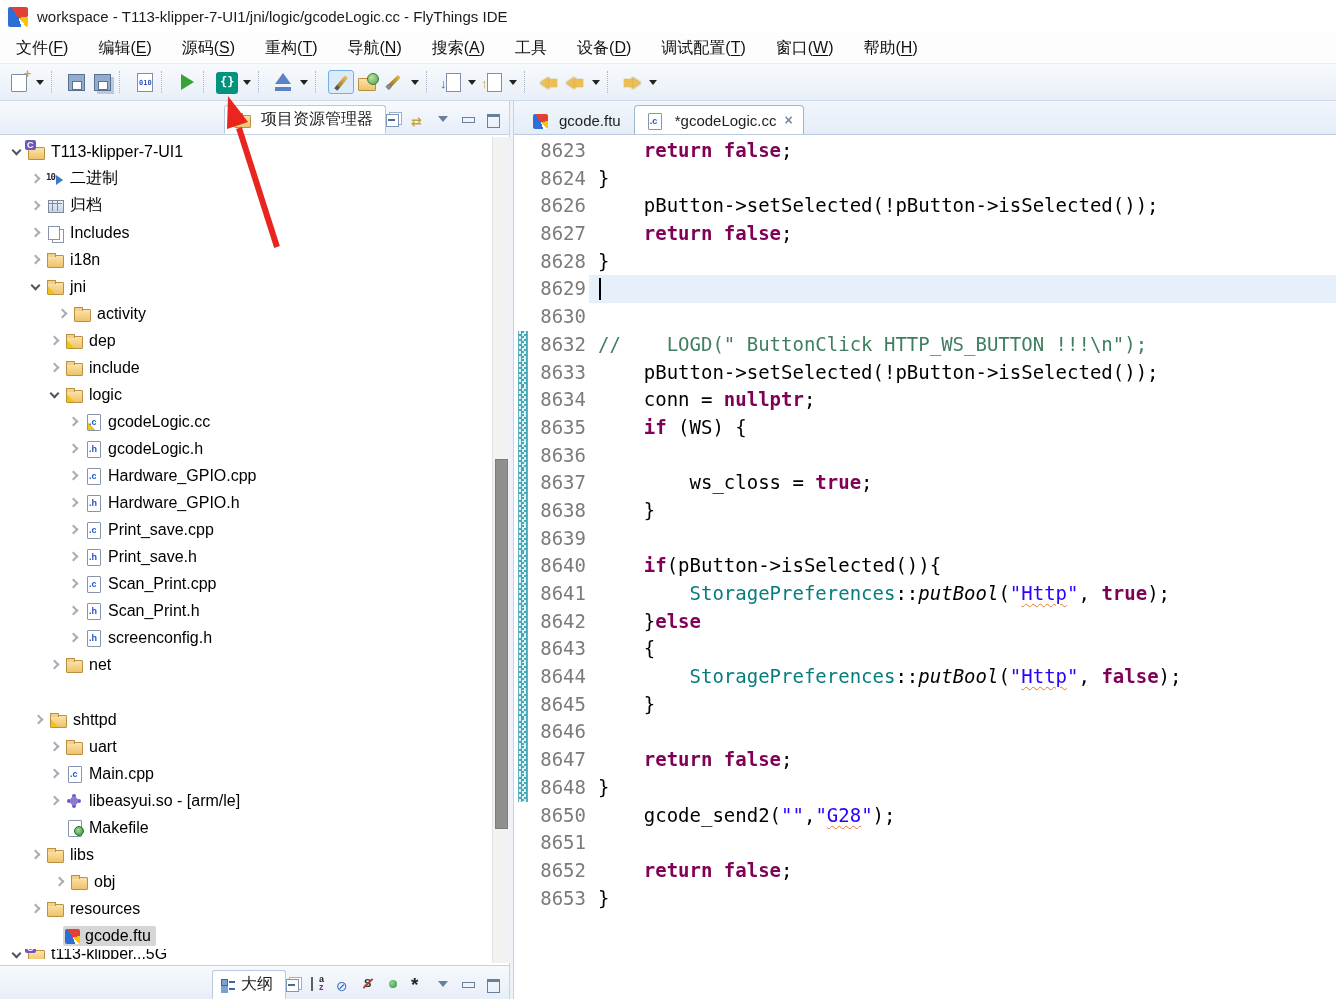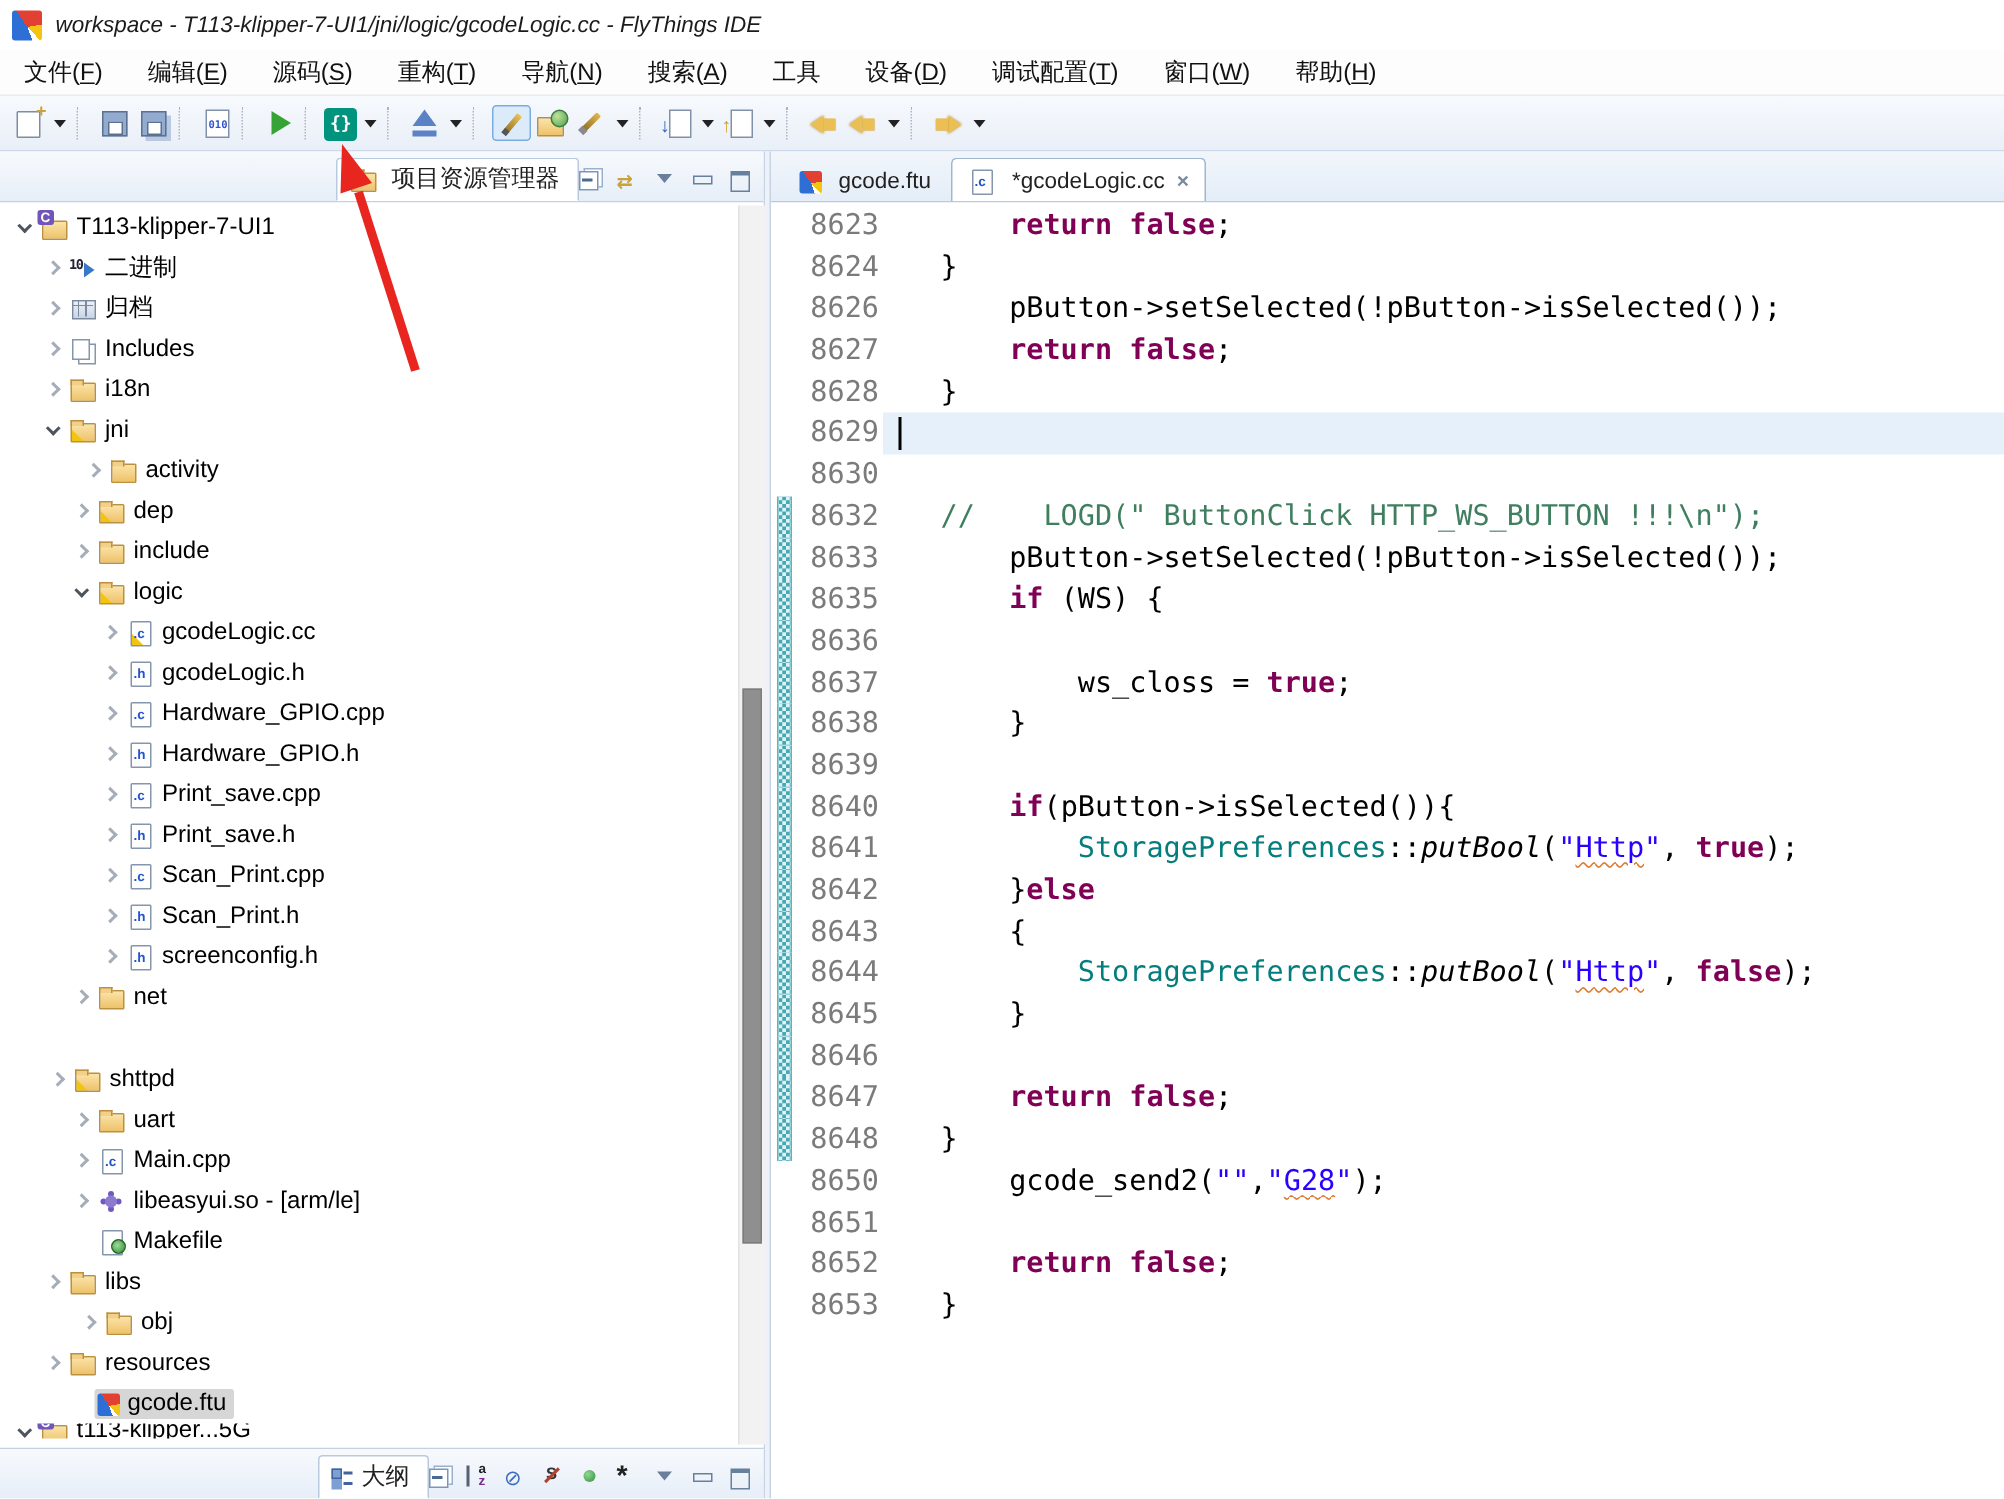--- a/index.html
+++ b/index.html
@@ -1,20 +1,20 @@
 <!DOCTYPE html>
 <html style="--kw: #7f0055; --type: #067d7d; --com: #3f7f5f; --str: #2a00ff; --ln: #7b7b7b; --curline: #e6f0fb; --chg: #44a8b6; --sel: #d6d6d6; --arrow: #e8251f; --folder: #eec26a; --warn: #f2c40f;"><head>
 <meta charset="utf-8">
 <style>
   * { box-sizing: border-box; margin: 0; padding: 0; }
   html,body { width:1336px; height:999px; overflow:hidden; background:#fff;
     font-family:"Liberation Sans","DejaVu Sans",sans-serif; }
   
   .titlebar { height:33px; display:flex; align-items:center; gap:9px; padding-left:8px;
-    background:#fff; font-size:15px; color:#1b1b1b;font-style:italic; }
+    background:#fff; font-size:15px; color:#1b1b1b; }
   .flylogo { width:20px; height:20px; border-radius:2px; flex:none;
     background:conic-gradient(from -35deg at 52% 55%, #e34034 0 115deg, #f3c511 115deg 172deg,
       #ffffff 172deg 196deg, #2e6fd6 196deg 360deg); }
   .menubar { height:31px; display:flex; align-items:center; gap:30px; padding-left:16px;
     background:#fdfdfd; font-size:16px; color:#111; border-bottom:1px solid #ececec;}
   .menu-item { white-space:nowrap; cursor:default; }
   .menu-item u { text-underline-offset:2px; }
   .toolbar { height:37px; display:flex; align-items:center; padding-left:6px;
     background:linear-gradient(#f7fafd,#e9eff8); border-bottom:1px solid #cdd9e8; }
   .tbi { display:inline-block; width:24px; height:24px; position:relative; margin:0 1px; flex:none; }
@@ -169,21 +169,21 @@
   .line { display:flex; height:27.7px; line-height:27.7px; position:relative; white-space:pre; }
   .line.cursor { background:linear-gradient(to right, transparent 75px, var(--curline) 75px); }
   .gutter { width:84px; flex:none; position:relative; }
   .num { position:absolute; right:12px; top:0; color:var(--ln); }
   .chg { display:none; }
   .line.changed .chg { display:block; position:absolute; left:4px; top:0; bottom:0; width:10px;
     background:conic-gradient(var(--chg) 25%, #dff2f4 0 50%, var(--chg) 0 75%, #dff2f4 0) 0 0/5px 5px;
     border-left:1px solid #5db4be; border-right:1px solid #5db4be; }
   .caret { display:none; }
   .line.cursor .caret { display:block; position:absolute; left:85px; top:3px; bottom:3px; width:2px; background:#000; }
-  .code-text { flex:1; overflow:hidden; color:#000;margin-left:29px; }
+  .code-text { flex:1; overflow:hidden; color:#000; }
   .tk-k { color:var(--kw); font-weight:bold; }
   .tk-t { color:var(--type); }
   .tk-c { color:var(--com); }
   .tk-s { color:var(--str); }
   .tk-ss { color:var(--str); text-decoration:underline wavy #e07a30 1px; text-underline-offset:3px; }
   .tk-fi { font-style:italic; }
   .annot { position:absolute; left:0; top:0; pointer-events:none; z-index:50; }
 </style>
 </head>
 <body>
@@ -599,20 +599,30 @@
             <span class="num">8633</span>
             
           </span>
           
           <span class="code-text"><span class="tk-p">    pButton-&gt;setSelected(!pButton-&gt;isSelected());</span></span>
         </div>
         <div class="line changed">
           <span class="gutter">
             <span class="chg"></span>
             
+            <span class="num">8634</span>
+            
+          </span>
+          
+          <span class="code-text"><span class="tk-p">    conn = </span><span class="tk-k">nullptr</span><span class="tk-p">;</span></span>
+        </div>
+        <div class="line changed">
+          <span class="gutter">
+            <span class="chg"></span>
+            
             <span class="num">8635</span>
             
           </span>
           
           <span class="code-text"><span class="tk-p">    </span><span class="tk-k">if</span><span class="tk-p"> (WS) {</span></span>
         </div>
         <div class="line changed">
           <span class="gutter">
             <span class="chg"></span>
             

